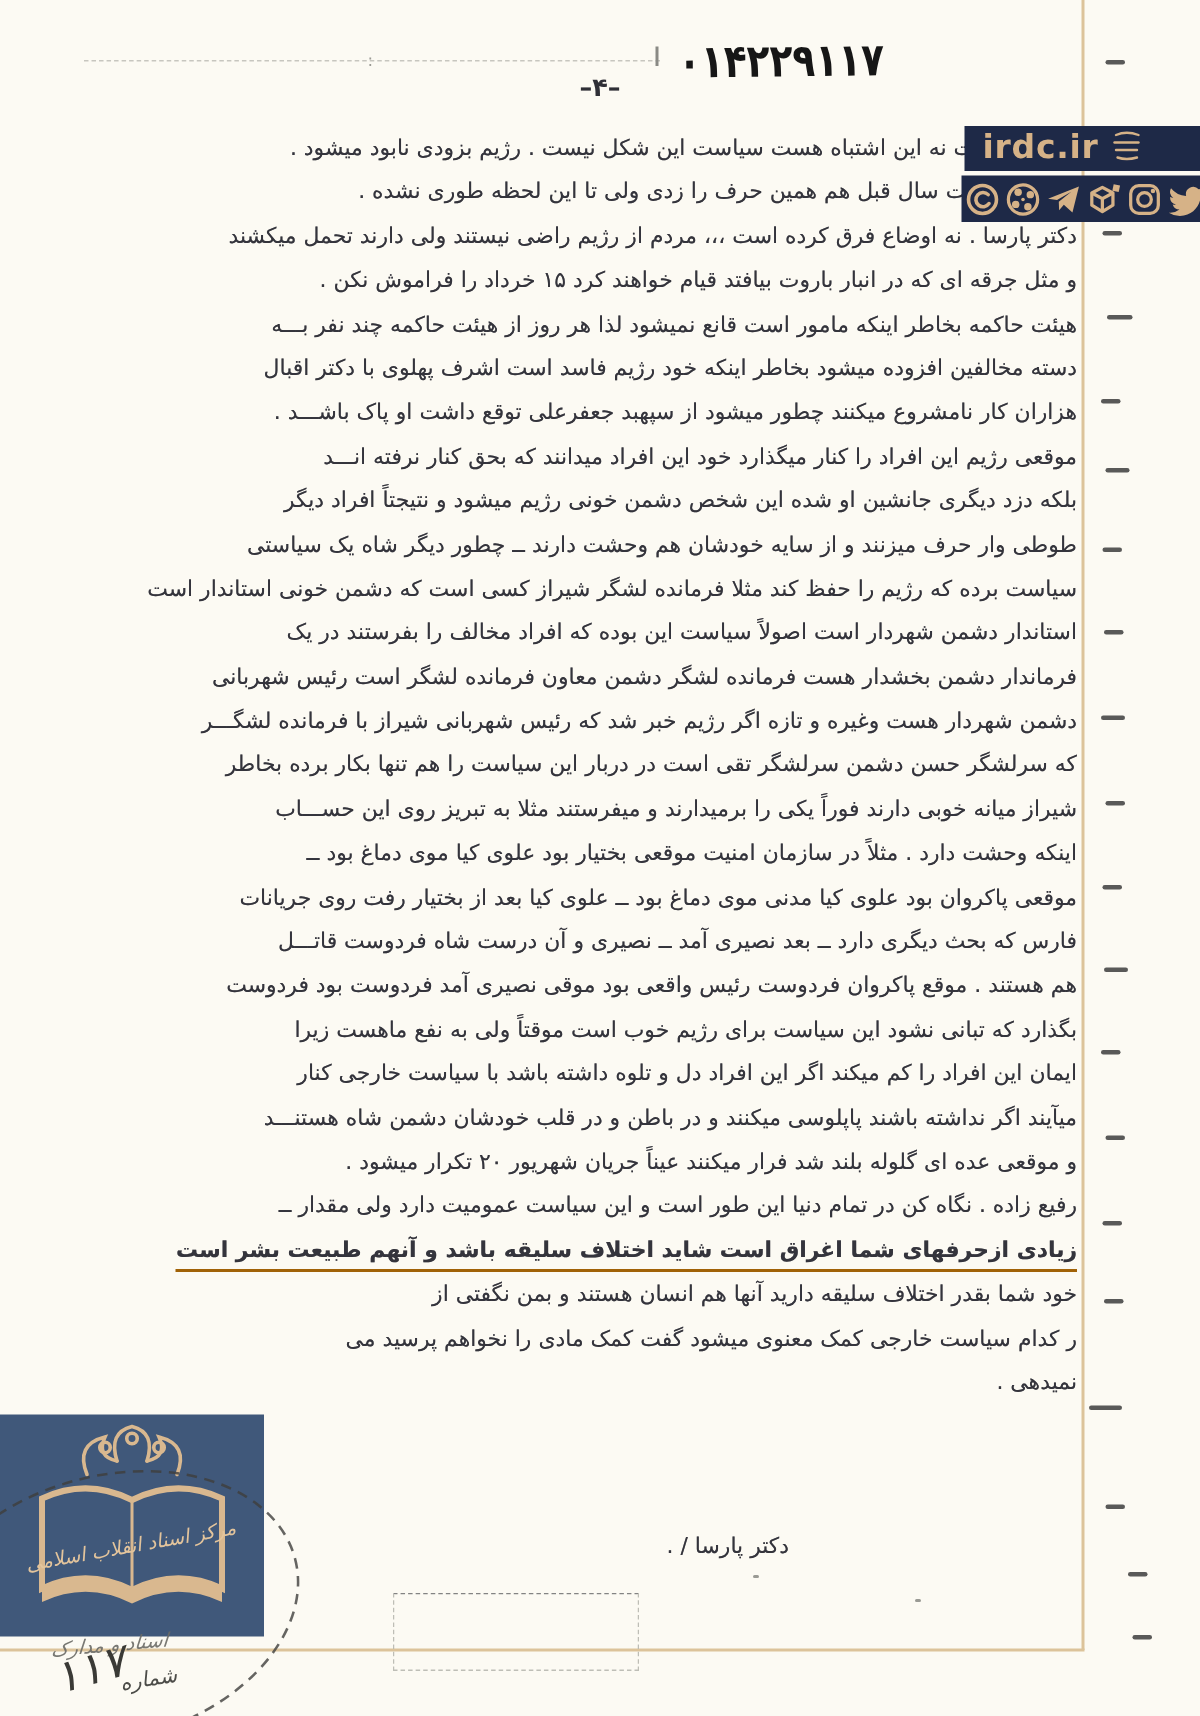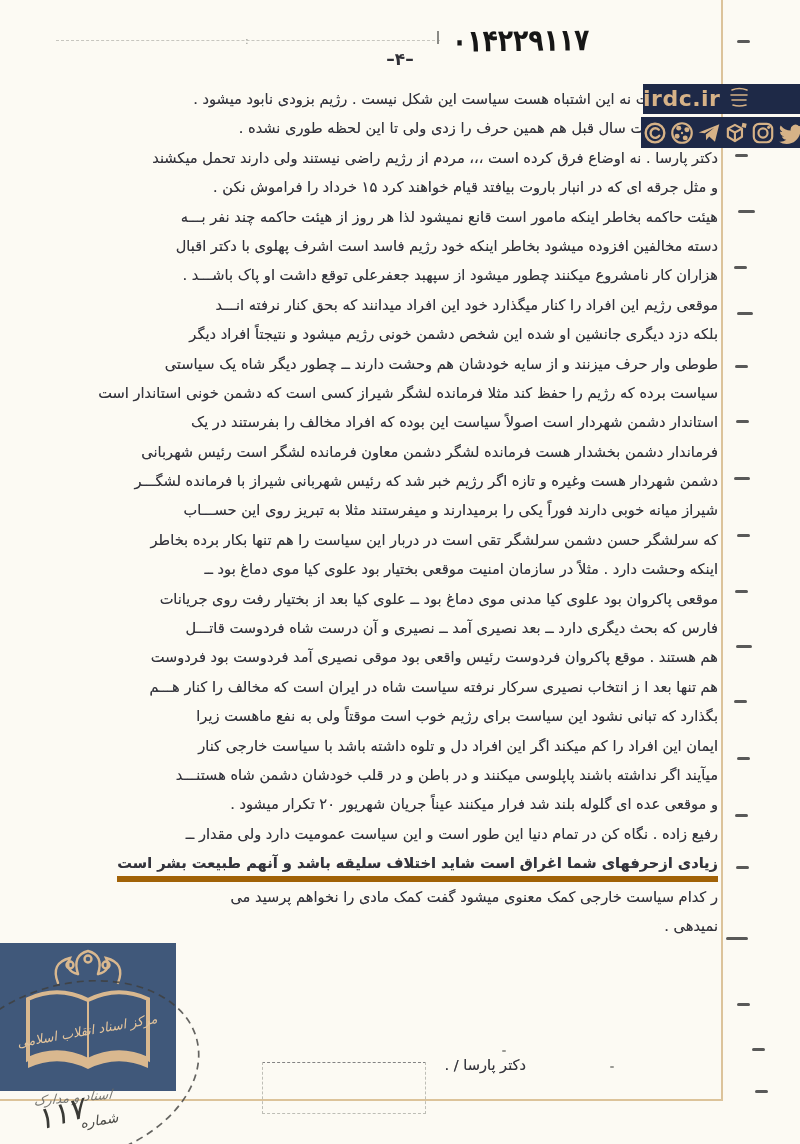--- a/index.html
+++ b/index.html
@@ -19,38 +19,38 @@
   
   .serial{
     position:absolute;left:452px;top:26px;z-index:2;direction:ltr;
     font-size:25px;font-weight:bold;letter-spacing:8px;color:#161616;
     transform:rotate(-.6deg) scaleY(1.22);
   }
   .pageno{position:absolute;left:345px;top:49px;width:110px;text-align:center;
     font-size:17px;font-weight:bold;color:#2f2f36;z-index:2;}
   
   .irdc-bar{position:absolute;left:643px;top:84px;width:157px;height:30px;background:#1e2947;
-    display:flex;align-items:center;justify-content:flex-start;gap:6px;padding:0 0;box-sizing:border-box;z-index:6;}
+    display:flex;align-items:center;justify-content:flex-start;gap:6px;padding:0 12px;box-sizing:border-box;z-index:6;}
   .irdc-site{color:#d6b287;font-weight:bold;font-size:22px;line-height:1;letter-spacing:.5px;}
   .icons-bar{position:absolute;left:641px;top:117px;width:159px;height:31px;background:#1e2947;
     display:flex;align-items:center;gap:1px;padding:0 1px;box-sizing:border-box;z-index:6;}
   .icons-bar svg{display:block;}
   
   .doc-text{
     position:absolute;left:4px;top:84px;width:714px;z-index:3;
     direction:rtl;text-align:right;color:#34343c;
     font-size:14.6px;line-height:29.4px;
     text-shadow:0 0 .4px rgba(40,40,50,.55);
   }
   .doc-text .tline{white-space:nowrap;height:29.4px;overflow:visible;}
   .doc-text .tline.u{
-    font-weight:bold;border-bottom:6px solid #a16207;width:-moz-fit-content;width:fit-content;
+    font-weight:bold;border-bottom:2px solid #a16207;width:-moz-fit-content;width:fit-content;
     height:27.4px;
   }
-  .sig{margin-right:192px;margin-top:34px;}
+  .sig{margin-right:192px;}
   
   .logo-box{position:absolute;left:0;top:943px;width:176px;height:148px;background:#40587a;z-index:5;}
   
   .stamp-svg{position:absolute;left:-62px;top:972px;z-index:7;}
   .stamp-note{position:absolute;left:34px;top:1090px;z-index:7;color:#6b6b66;font-size:13px;
     transform:rotate(-5deg) skewX(-10deg);letter-spacing:1px;opacity:.9;font-style:italic;}
   .stamp-label{position:absolute;left:80px;top:1112px;z-index:7;color:#4c4c48;font-size:14px;
     transform:rotate(-9deg);font-style:italic;}
   .stamp-number{position:absolute;left:36px;top:1096px;z-index:7;color:#3a3a36;font-size:30px;
     transform:rotate(-16deg);font-style:italic;}
@@ -159,33 +159,33 @@
       <div class="tline">هیئت حاکمه بخاطر اینکه مامور است قانع نمیشود لذا هر روز از هیئت حاکمه چند نفر بـــه</div>
       <div class="tline">دسته مخالفین افزوده میشود بخاطر اینکه خود رژیم فاسد است اشرف پهلوی با دکتر اقبال</div>
       <div class="tline">هزاران کار نامشروع میکنند چطور میشود از سپهبد جعفرعلی توقع داشت او پاک باشـــد .</div>
       <div class="tline">موقعی رژیم این افراد را کنار میگذارد خود این افراد میدانند که بحق کنار نرفته انـــد</div>
       <div class="tline">بلکه دزد دیگری جانشین او شده این شخص دشمن خونی رژیم میشود و نتیجتاً افراد دیگر</div>
       <div class="tline">طوطی وار حرف میزنند و از سایه خودشان هم وحشت دارند ــ چطور دیگر شاه یک سیاستی</div>
       <div class="tline">سیاست برده که رژیم را حفظ کند مثلا فرمانده لشگر شیراز کسی است که دشمن خونی استاندار است</div>
       <div class="tline">استاندار دشمن شهردار است اصولاً سیاست این بوده که افراد مخالف را بفرستند در یک</div>
       <div class="tline">فرماندار دشمن بخشدار هست فرمانده لشگر دشمن معاون فرمانده لشگر است رئیس شهربانی</div>
       <div class="tline">دشمن شهردار هست وغیره و تازه اگر رژیم خبر شد که رئیس شهربانی شیراز با فرمانده لشگـــر</div>
+      <div class="tline">که سرلشگر حسن دشمن سرلشگر تقی است در دربار این سیاست را هم تنها بکار برده بخاطر</div>
       <div class="tline">شیراز میانه خوبی دارند فوراً یکی را برمیدارند و میفرستند مثلا به تبریز روی این حســـاب</div>
-      <div class="tline">که سرلشگر حسن دشمن سرلشگر تقی است در دربار این سیاست را هم تنها بکار برده بخاطر</div>
       <div class="tline">اینکه وحشت دارد . مثلاً در سازمان امنیت موقعی بختیار بود علوی کیا موی دماغ بود ــ</div>
       <div class="tline">موقعی پاکروان بود علوی کیا مدنی موی دماغ بود ــ علوی کیا بعد از بختیار رفت روی جریانات</div>
       <div class="tline">فارس که بحث دیگری دارد ــ بعد نصیری آمد ــ نصیری و آن درست شاه فردوست قاتـــل</div>
       <div class="tline">هم هستند . موقع پاکروان فردوست رئیس واقعی بود موقی نصیری آمد فردوست بود فردوست</div>
-      <div class="tline">هم تنها بعد ا ز انتخاب نصیری سرکار نرفته سیاست شاه در ایران است که مخالف را کنار هـــم</div>
       <div class="tline">بگذارد  که تبانی نشود این سیاست برای رژیم خوب است موقتاً ولی به نفع ماهست زیرا</div>
       <div class="tline">ایمان این افراد را کم میکند اگر این افراد دل و تلوه داشته باشد با سیاست خارجی کنار</div>
       <div class="tline">میآیند اگر نداشته باشند پاپلوسی میکنند و در باطن و در قلب خودشان دشمن شاه هستنـــد</div>
       <div class="tline">و موقعی عده ای گلوله بلند شد فرار میکنند عیناً جریان شهریور ۲۰ تکرار میشود .</div>
       <div class="tline">رفیع زاده .  نگاه کن در تمام دنیا این طور است و این سیاست عمومیت دارد ولی مقدار ــ</div>
       <div class="tline u">زیادی ازحرفهای شما اغراق است شاید اختلاف سلیقه باشد و آنهم طبیعت بشر است</div>
+      <div class="tline">خود شما بقدر اختلاف سلیقه دارید آنها هم انسان هستند و بمن نگفتی از</div>
       <div class="tline">ر کدام سیاست خارجی کمک معنوی میشود گفت کمک مادی را نخواهم پرسید می</div>
       <div class="tline">نمیدهی .</div>
     </div>
   <div class="doc-text" style="top:1016px;">
     <div class="tline sig">دکتر پارسا / .</div>
   </div>
 
   <div class="ghost-rect"></div>
   <div class="speck" style="left:502px;top:1050px"></div>
   <div class="speck" style="left:610px;top:1066px"></div>

